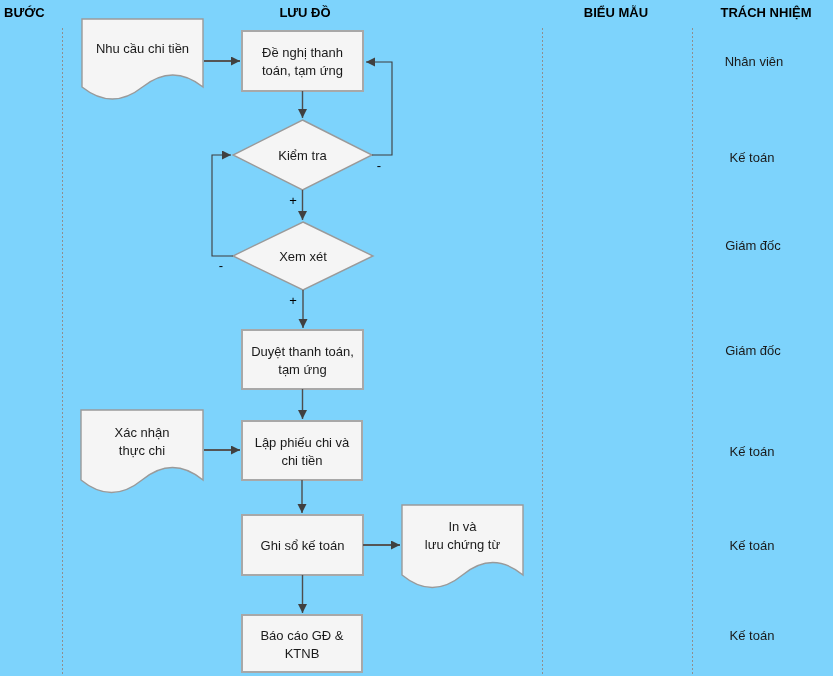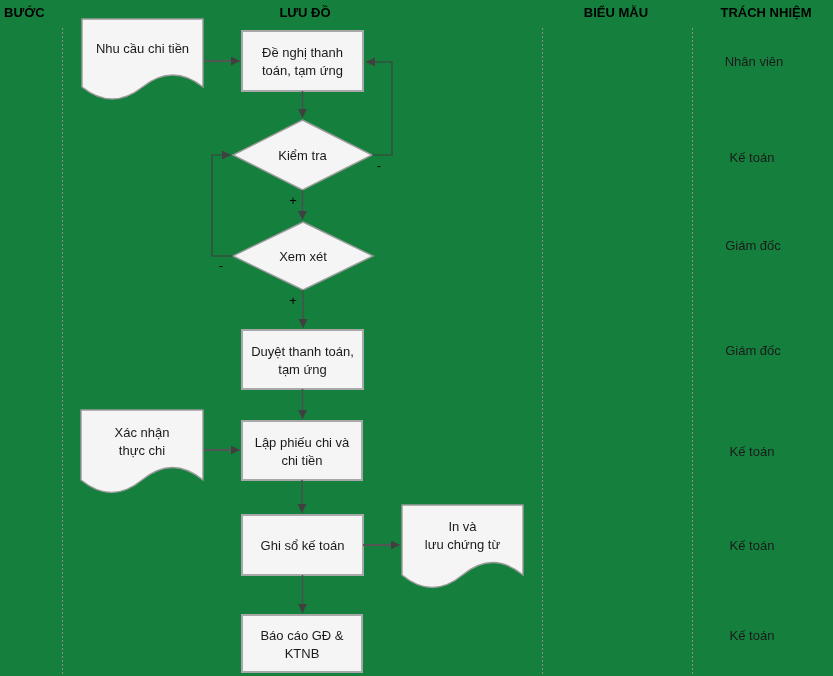--- a/index.html
+++ b/index.html
@@ -1,19 +1,19 @@
 <!DOCTYPE html>
 <html><head>
 <meta charset="utf-8">
 <style>
   html,body{margin:0;padding:0;background:#ffffff;}
   .canvas{
     position:relative;
     width:833px;height:676px;
-    background:#15803d;
+    background:#7dd3fc;
     font-family:"Liberation Sans","DejaVu Sans",sans-serif;
     overflow:hidden;
   }
   svg{display:block;}
   svg text{
     font-family:"Liberation Sans","DejaVu Sans",sans-serif;
     font-size:13px;
     fill:#1a1a1a;
   }
   .hdr{font-weight:bold;font-size:13px;fill:#000;}

